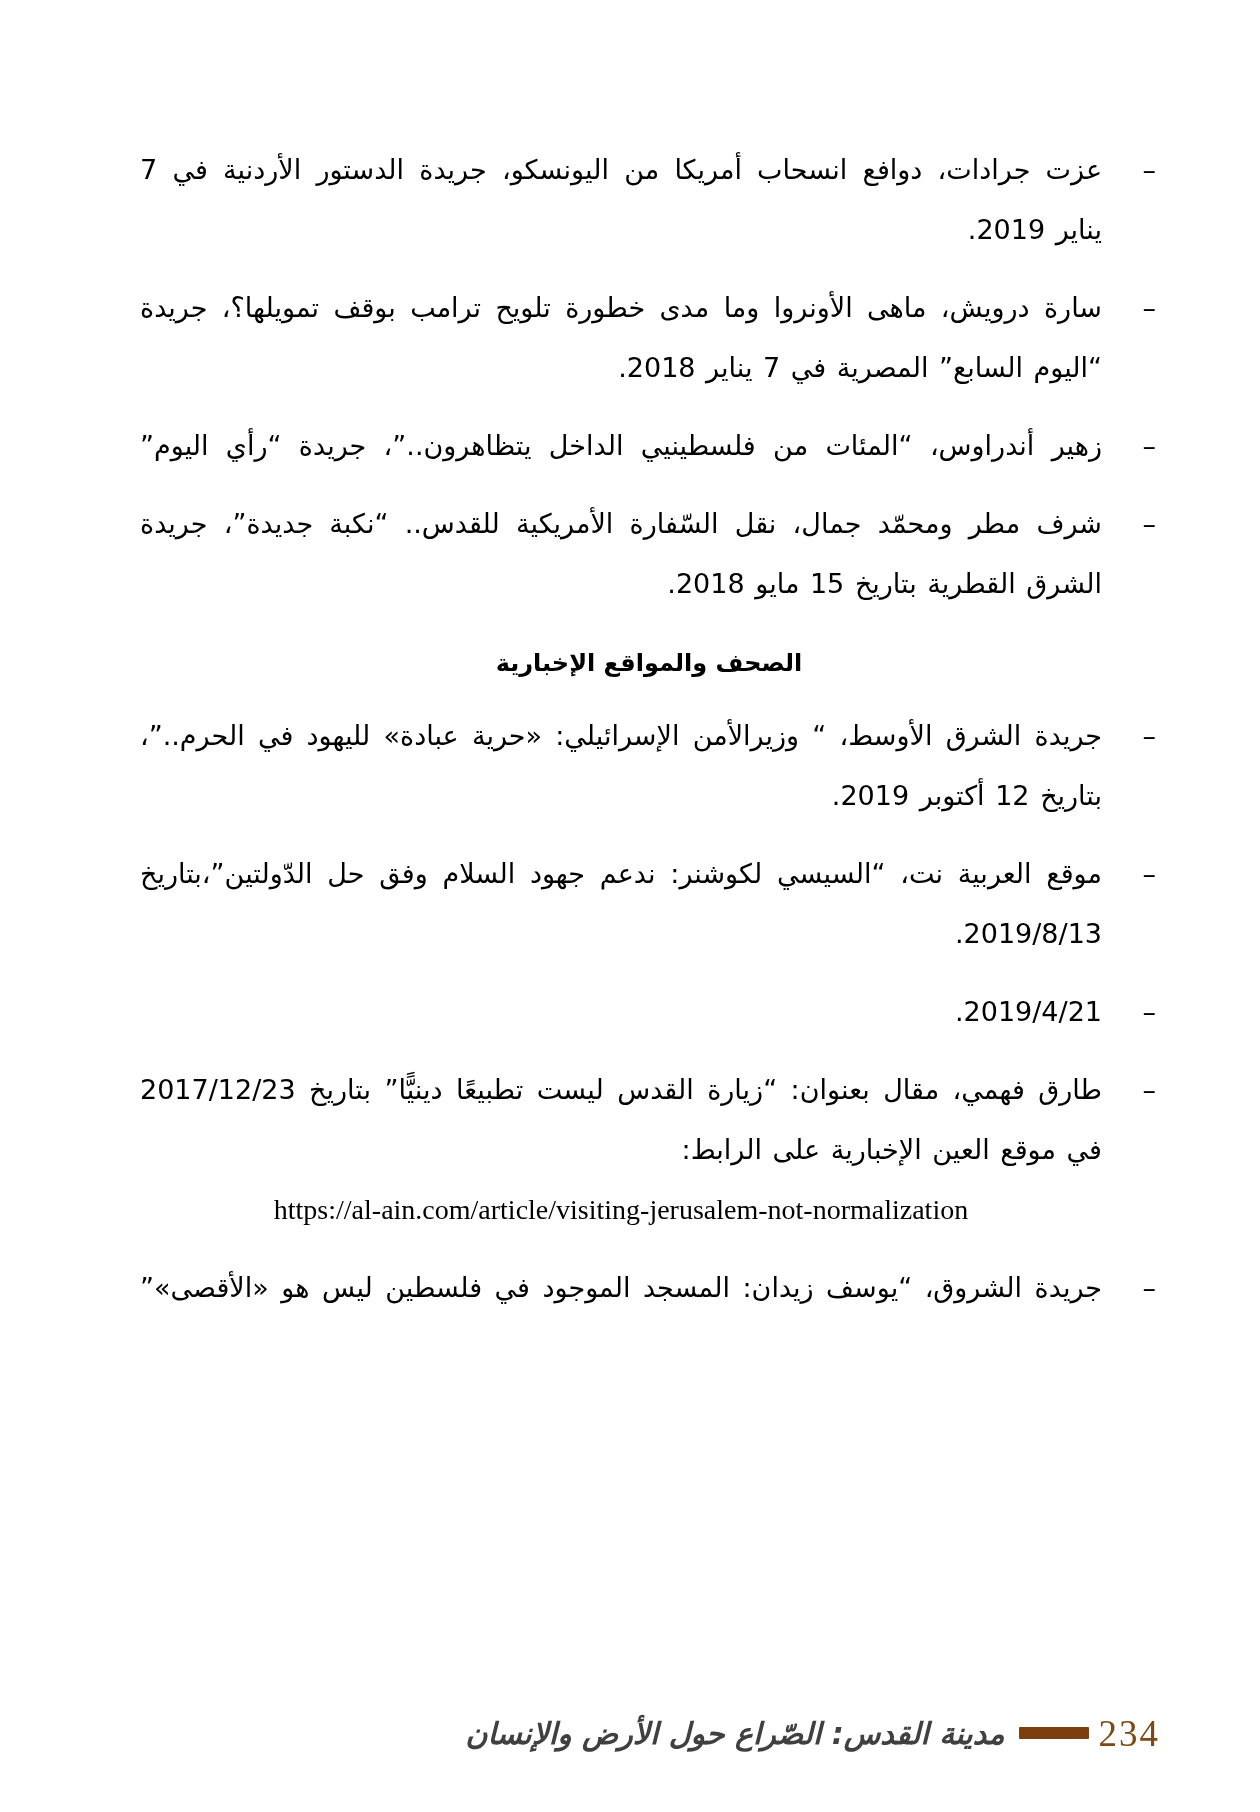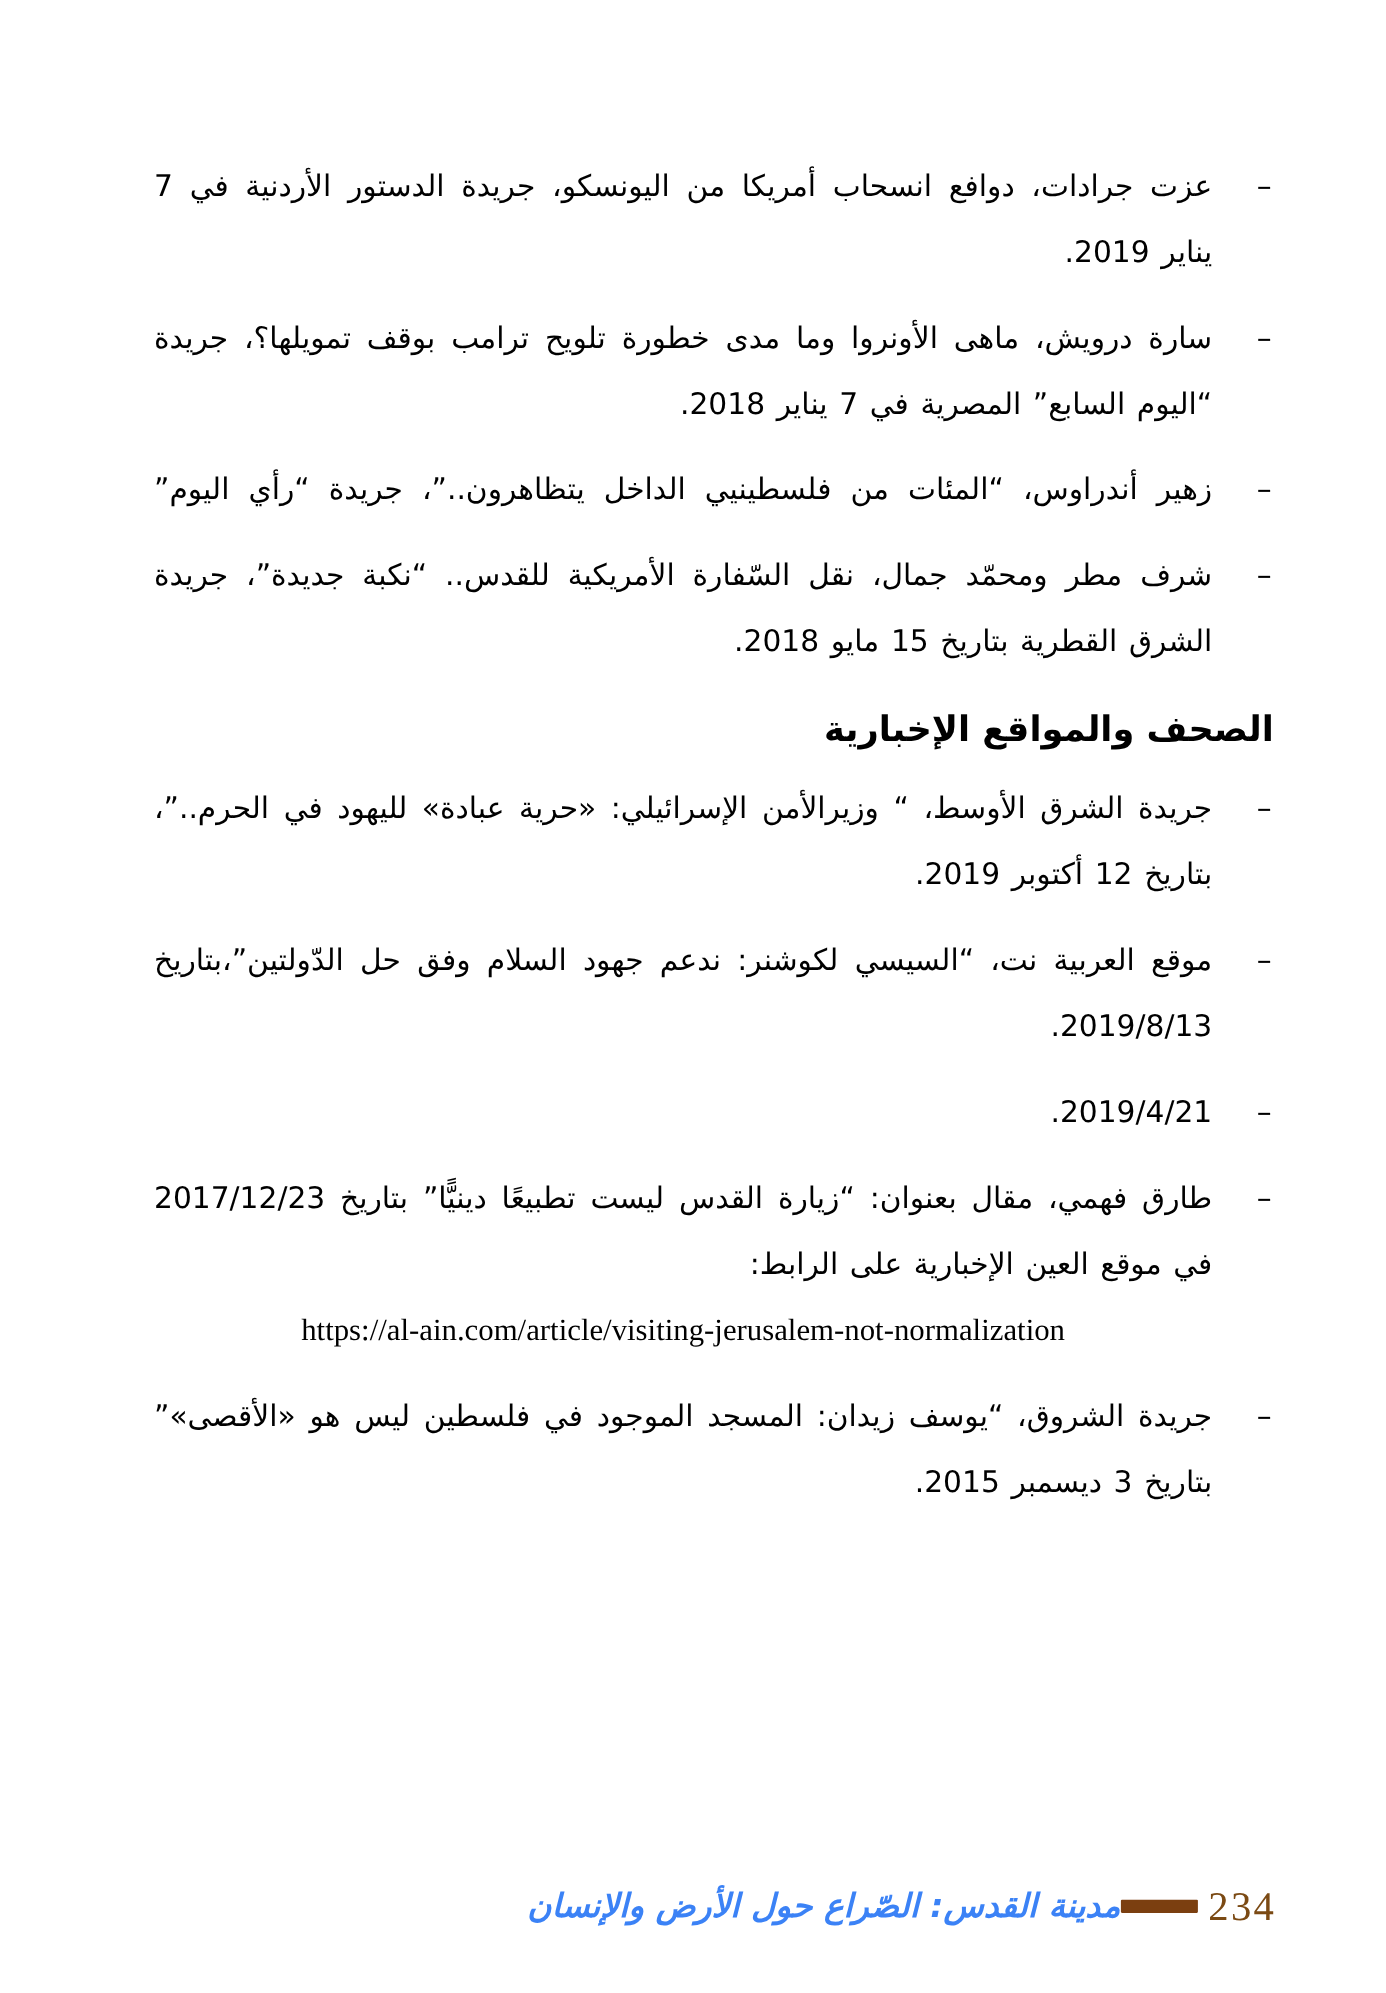--- a/index.html
+++ b/index.html
@@ -45,42 +45,43 @@
     text-align-last:right;
   }
   .line.url-line{
     direction:ltr;
     text-align:right;
     text-align-last:center;
     font-family:"Liberation Serif",serif;
     font-size:28px;
   }
   .section-heading{
-    font-size:32px;
+    font-size:24px;
     font-weight:bold;
     line-height:62px;
-    text-align:right;
+    text-align:center;
     margin:14px 0 12px 0;
   }
   .footer{
     position:absolute;
     top:1694px;
     left:0;
     right:100px;
     height:78px;
     display:flex;
     direction:ltr;
     align-items:center;
     justify-content:flex-end;
   }
   .footer-title{
-    color:#3b82f6;
+    color:#404040;
     font-size:30px;
     font-weight:bold;
     font-style:italic;
+    margin-right:14px;
     direction:rtl;
     white-space:nowrap;
   }
   .footer-rule{
     width:70px;
     height:12px;
     background:#7b3f10;
     border-radius:1px;
     margin-right:10px;
   }
@@ -144,21 +145,20 @@
     <div class="ref-item">
       <span class="dash">–</span>
       <div class="line">طارق فهمي، مقال بعنوان: “زيارة القدس ليست تطبيعًا دينيًّا” بتاريخ 2017/12/23</div>
       <div class="line end">في موقع العين الإخبارية على الرابط:</div>
       <div class="line url-line">https://al-ain.com/article/visiting-jerusalem-not-normalization</div>
     </div>
 
     <div class="ref-item">
       <span class="dash">–</span>
       <div class="line">جريدة الشروق، “يوسف زيدان: المسجد الموجود في فلسطين ليس هو «الأقصى»”</div>
-      <div class="line end">بتاريخ 3 ديسمبر 2015.</div>
     </div>
 
   </div>
 
   <div class="footer">
     <div class="footer-title">مدينة القدس: الصّراع حول الأرض والإنسان</div>
     <div class="footer-rule"></div>
     <div class="footer-page">234</div>
   </div>
 </div>

